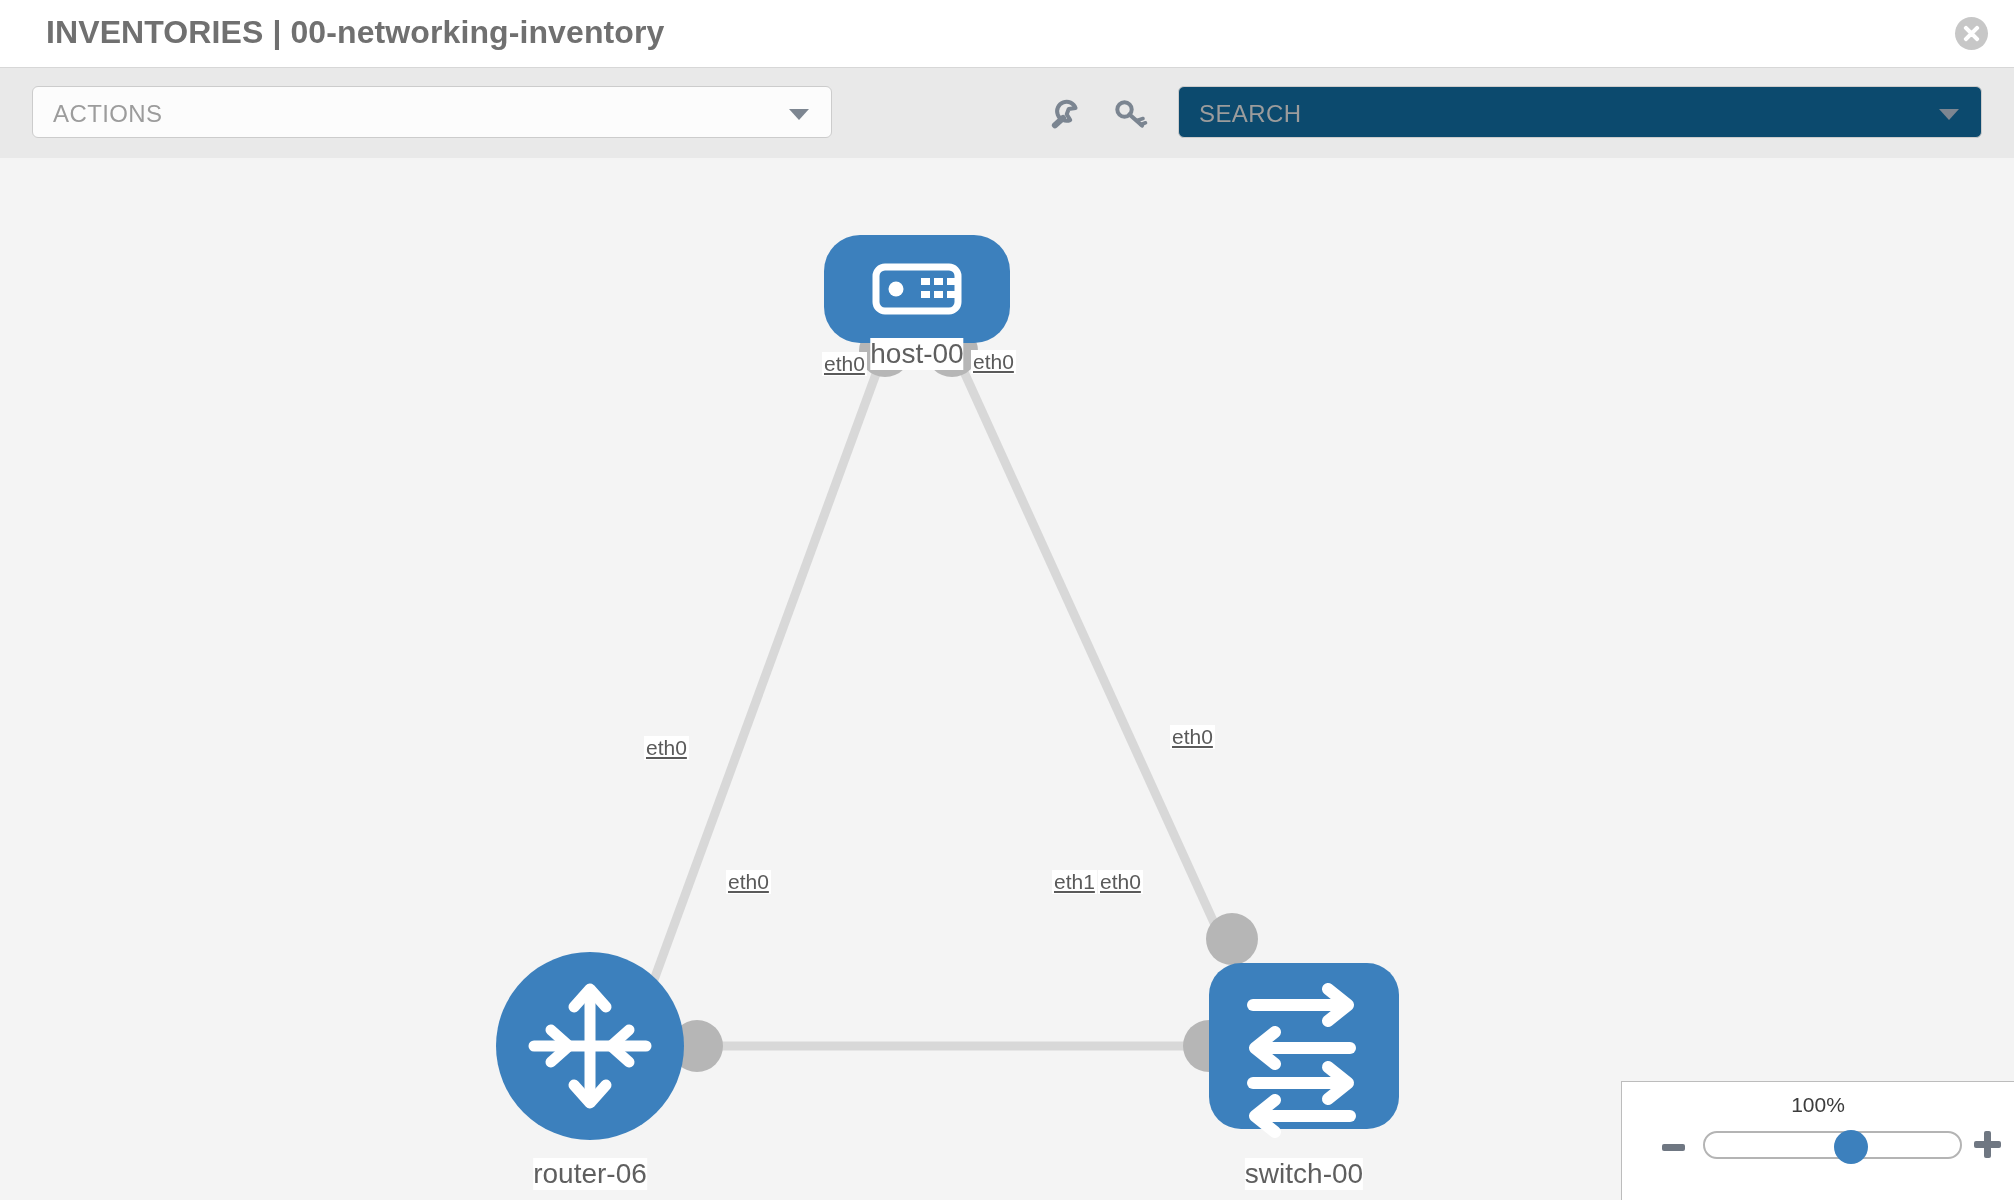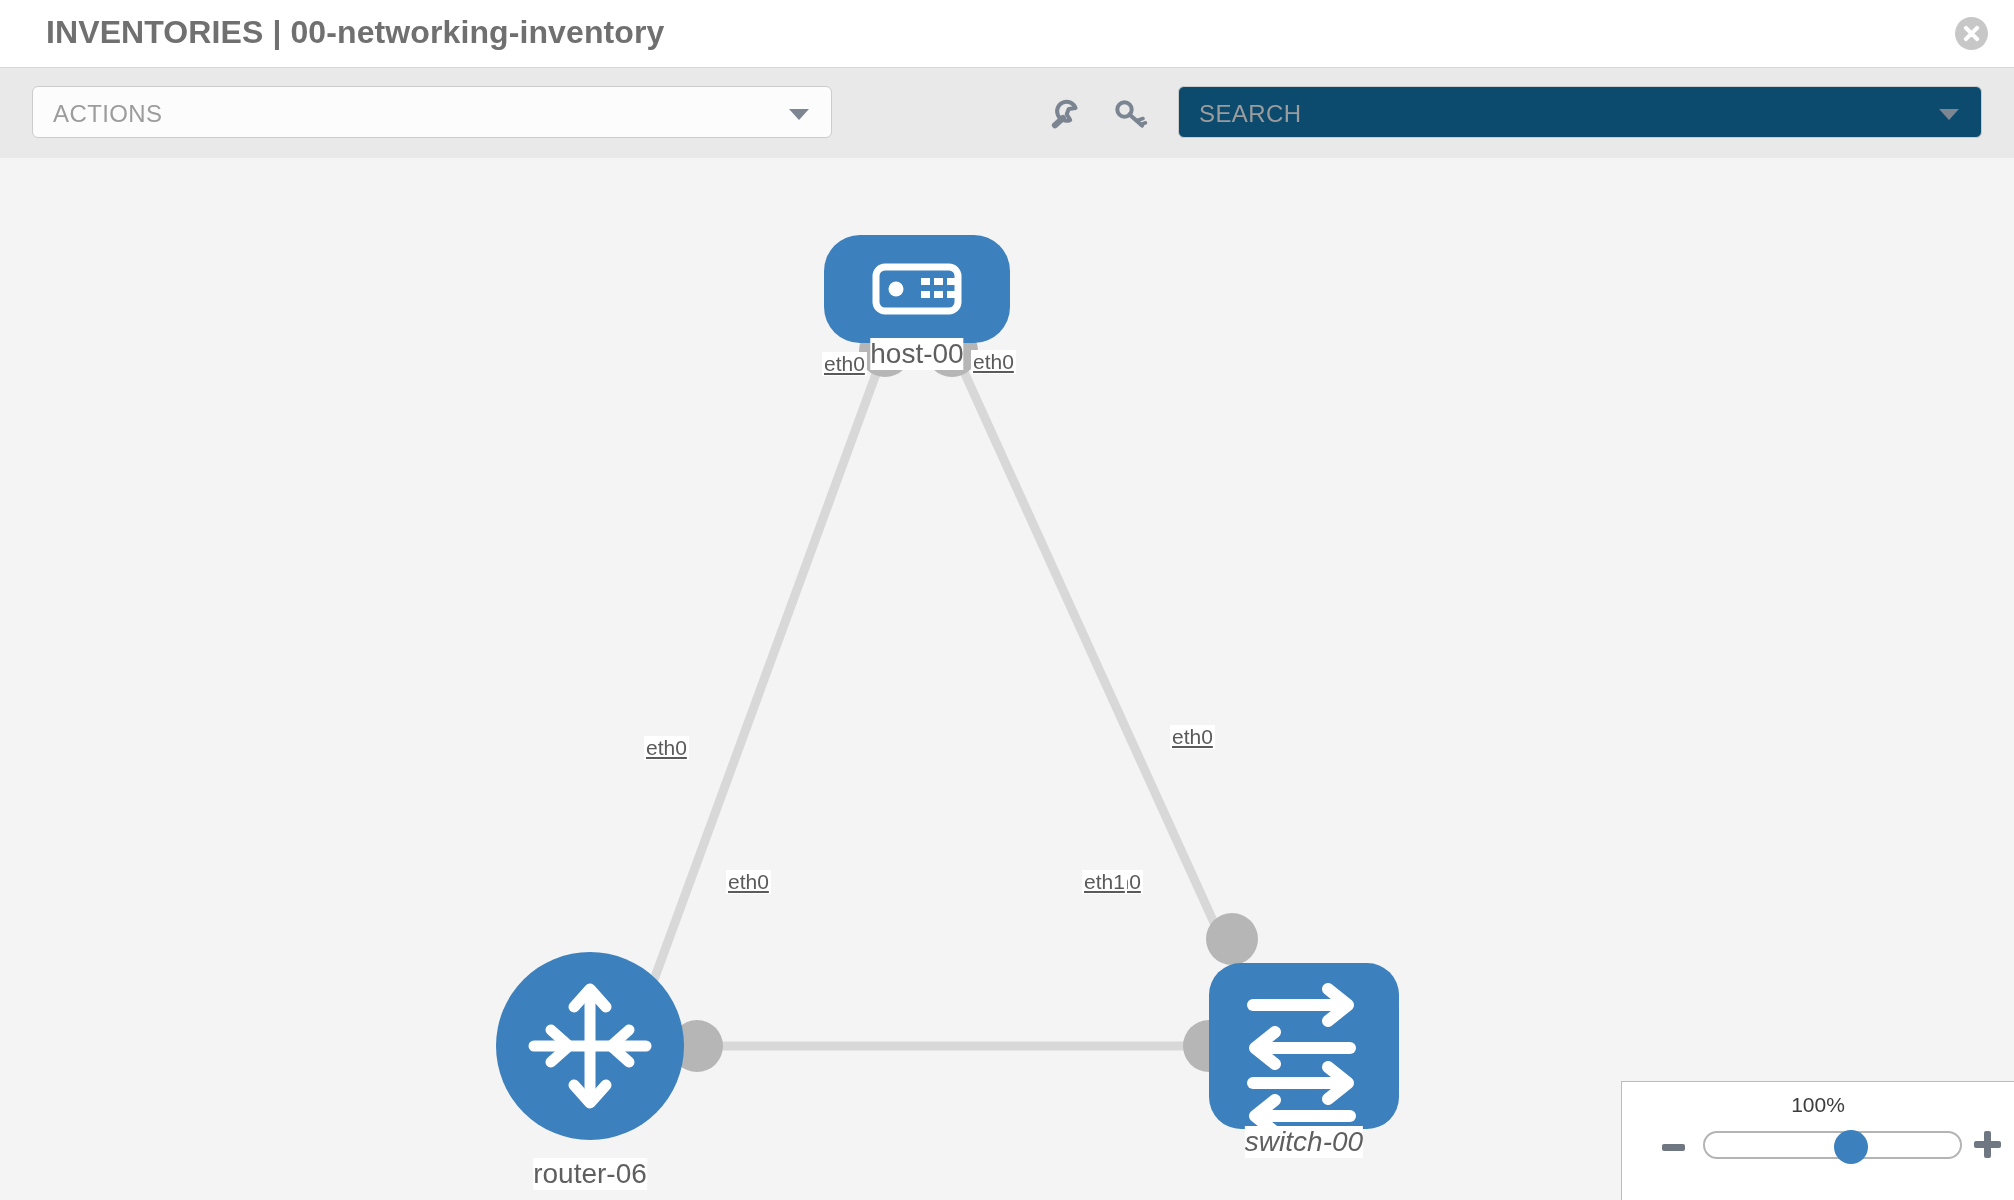--- a/index.html
+++ b/index.html
@@ -259,29 +259,29 @@
           <path d="M1253 925 L1345 925"></path>
           <path d="M1328 909 L1348 925 L1328 941"></path>
           <path d="M1350 958 L1258 958"></path>
           <path d="M1275 942 L1255 958 L1275 974"></path>
         </g>
       </g>
     </svg>
 
     <div class="node-label" style="left:917px; top:180px;">host-00</div>
     <div class="node-label" style="left:590px; top:1000px;">router-06</div>
-    <div class="node-label" style="left:1304px; top:968px;font-style:italic;">switch-00</div>
+    <div class="node-label" style="left:1304px; top:1000px;">switch-00</div>
 
     <div class="iface-label" style="left:822px; top:194px;">eth0</div>
     <div class="iface-label" style="left:971px; top:192px;">eth0</div>
     <div class="iface-label" style="left:644px; top:578px;">eth0</div>
     <div class="iface-label" style="left:1170px; top:567px;">eth0</div>
     <div class="iface-label" style="left:726px; top:712px;">eth0</div>
     <div class="iface-label" style="left:1098px; top:712px;">eth0</div>
-    <div class="iface-label" style="left:1082px; top:712px;">eth1</div>
+    <div class="iface-label" style="left:1052px; top:712px;">eth1</div>
 
   </div>
 
   <div class="zoom-panel">
     <div class="zoom-value">100%</div>
     <div class="zoom-minus"></div>
     <div class="zoom-track">
       <div class="zoom-handle"></div>
     </div>
     <div class="zoom-plus"></div>

